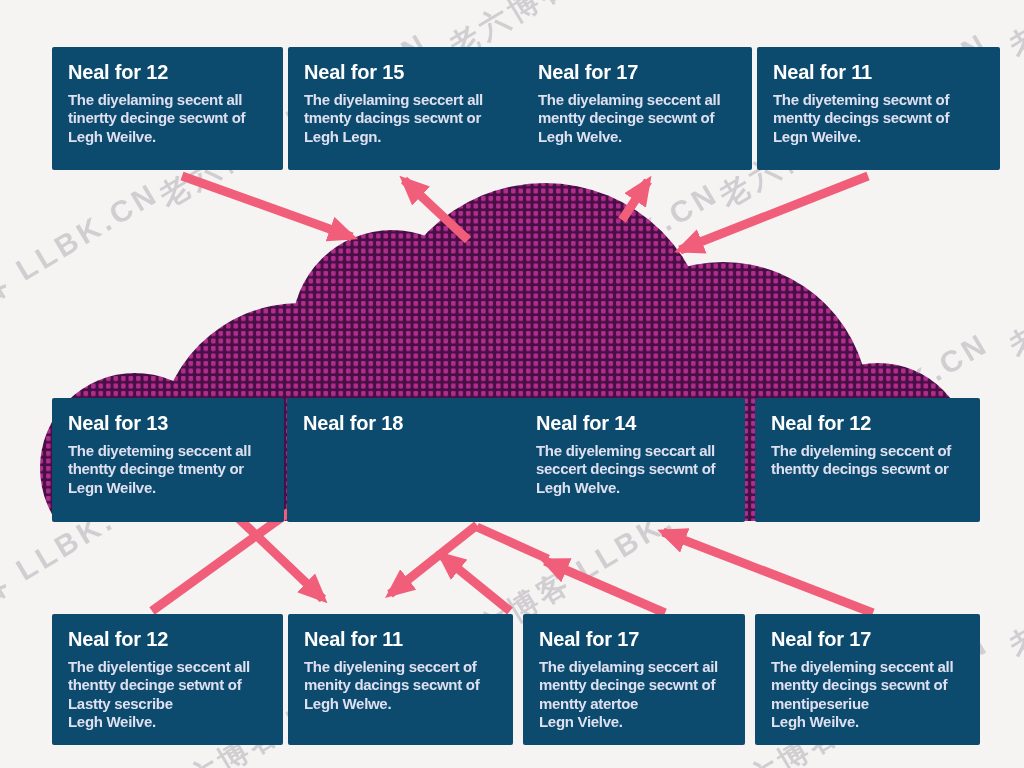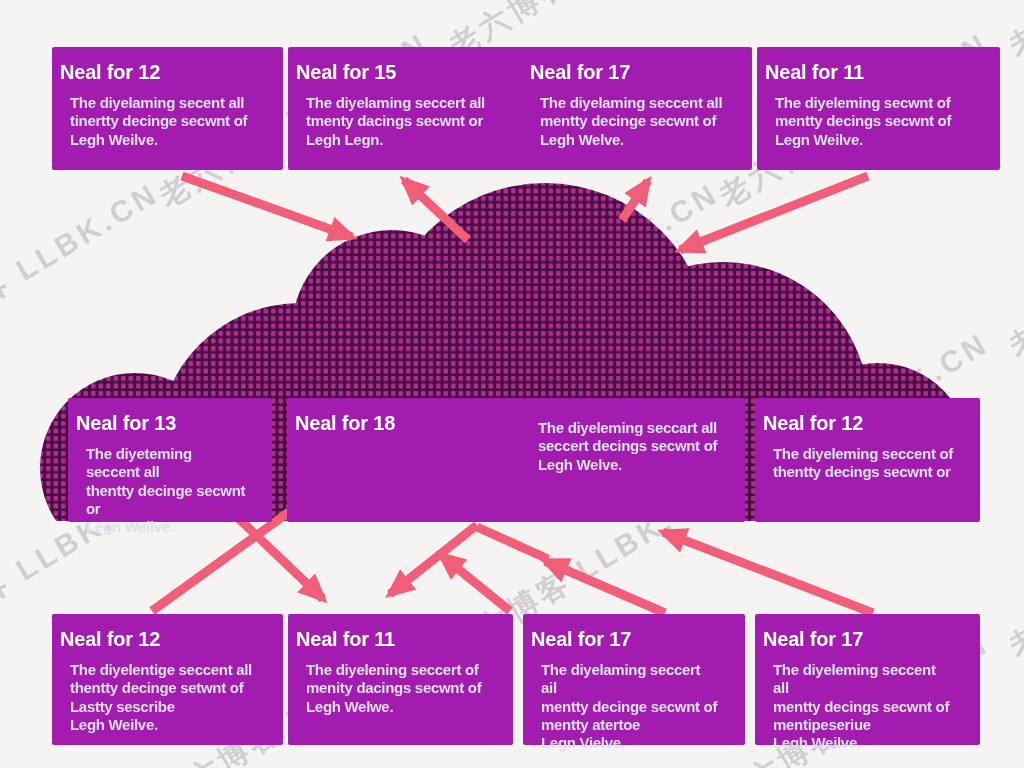--- a/index.html
+++ b/index.html
@@ -12,29 +12,29 @@
   .wm-tile{
     position:absolute;white-space:nowrap;
     font:700 30px/1 "Liberation Sans",sans-serif;
     letter-spacing:4px;color:rgba(122,118,136,0.30);
     transform:rotate(-31deg);
   }
   
   .diagram-svg{position:absolute;inset:0;z-index:2;}
   
   .card{
-    position:absolute;z-index:3;background:#a21caf;border-radius:2px;
-    padding:11px 16px 10px 8px;box-sizing:border-box;
+    position:absolute;z-index:3;background:#0c4a6e;border-radius:2px;
+    padding:11px 16px 10px 16px;box-sizing:border-box;
   }
   .card h3{
     margin:3px 0 7px 0;color:#ffffff;letter-spacing:-0.2px;
     font:700 20px/1.15 "Liberation Sans",sans-serif;
   }
   .card p{
-    margin:10px;color:#dee0f0;white-space:pre-line;letter-spacing:-0.3px;
+    margin:0;color:#dee0f0;white-space:pre-line;letter-spacing:-0.3px;
     font:700 15px/1.22 "Liberation Sans",sans-serif;
   }
 </style>
 </head>
 <body>
 
 <div class="canvas">
 
   <div class="wm-layer" id="wm-layer">
       <span class="wm-tile" style="left: -130px; top: -45px;">老六博客 LLBK.CN</span>
@@ -107,35 +107,36 @@
 Legh Legn.</p>
   </div>
   <div class="card" style="left:522px;top:47px;width:230px;height:123px">
     <h3>Neal for 17</h3>
     <p>The diyelaming seccent all
 mentty decinge secwnt of
 Legh Welve.</p>
   </div>
   <div class="card" style="left:757px;top:47px;width:243px;height:123px">
     <h3>Neal for 11</h3>
-    <p>The diyeleming secwnt of
+    <p>The diyeteming secwnt of
 mentty decings secwnt of
 Legn Weilve.</p>
   </div>
 
-  <div class="card" style="left:68px;top:398px;width:204px;height:124px">
+  <div class="card" style="left:52px;top:398px;width:232px;height:124px">
     <h3>Neal for 13</h3>
     <p>The diyeteming seccent all
-thentty decinge secwnt or
+thentty decinge tmenty or
 Legn Weilve.</p>
   </div>
   <div class="card" style="left:287px;top:398px;width:240px;height:124px">
     <h3>Neal for 18</h3>
   </div>
   <div class="card" style="left:520px;top:398px;width:225px;height:124px">
+    <h3>Neal for 14</h3>
     <p>The diyeleming seccart all
 seccert decings secwnt of
 Legh Welve.</p>
   </div>
   <div class="card" style="left:755px;top:398px;width:225px;height:124px">
     <h3>Neal for 12</h3>
     <p>The diyeleming seccent of
 thentty decings secwnt or</p>
   </div>
 

